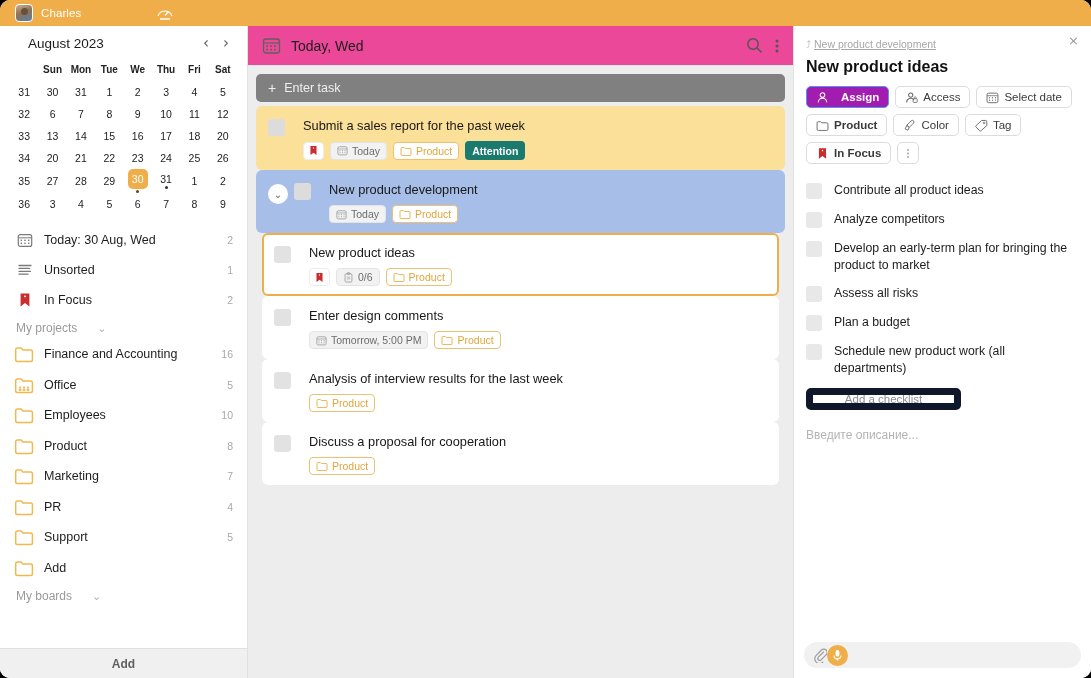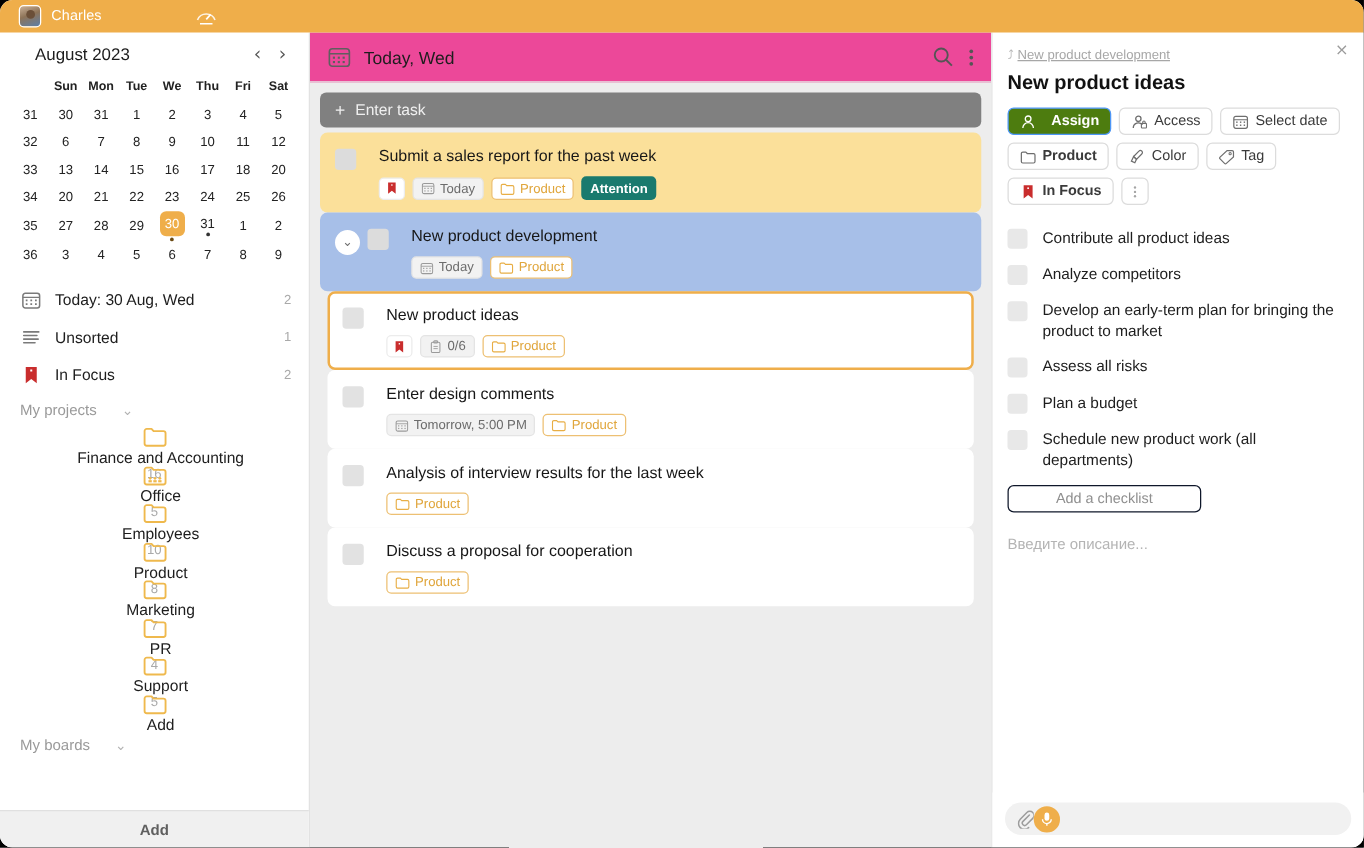--- a/index.html
+++ b/index.html
@@ -150,21 +150,20 @@
     gap: 20px;
   }
   .group-title { font-size: 12px; color: #9a9a9a; }
   .chev { color: #b0b0b0; font-size: 11px; font-family: "DejaVu Sans", sans-serif; }
 
   .proj-item {
     display: flex; align-items: center;
     height: 30.5px;
     padding: 0 14px 0 14px;
     cursor: pointer;
-    flex-direction: column;
   }
   .proj-label { font-size: 12.5px; color: #1d1d1d; margin-left: 10px; flex: 1; }
   .proj-count { font-size: 10.5px; color: #a9a9a9; }
 
   .sidebar-scroll { flex: 1; overflow: hidden; min-height: 0; }
   .sidebar-foot {
     height: 30px;
     flex: 0 0 30px;
     background: #f0f0f0;
     border-top: 1px solid #e0e0e0;
@@ -294,21 +293,21 @@
     border: 1px solid #dcdcdc;
     border-radius: 5px;
     background: #ffffff;
     padding: 0 9px;
     font-size: 11.5px;
     color: #3a3a3a;
     cursor: pointer;
     white-space: nowrap;
   }
   .pbtn.active {
-    background: #4d7c0f; border-color: #4d96f7; color: #ffffff; font-weight: bold; gap: 12px;
+    background: #a21caf; border-color: #4d96f7; color: #ffffff; font-weight: bold; gap: 12px;
   }
   .pbtn.dots { padding: 0 8px; color: #9a9a9a; }
   .pbtn.bold { font-weight: bold; }
 
   .checklist { padding: 12px 12px 0 12px; }
   .chk-item {
     display: flex; align-items: flex-start;
     margin-bottom: 12px;
     cursor: pointer;
   }
@@ -317,21 +316,21 @@
     border-radius: 3px;
     background: #e8e8e8;
     flex: 0 0 16px;
     margin-right: 12px;
     margin-top: 1px;
   }
   .chk-label { font-size: 12.3px; color: #1d1d1d; line-height: 1.35; }
   .add-checklist {
     width: 155px;
     height: 22px;
-    border: 1px solid #0f172a;
+    border: 7px solid #0f172a;
     border-radius: 5px;
     background: #ffffff;
     font-size: 11.5px;
     color: #8f8f8f;
     display: flex; align-items: center; justify-content: center;
     cursor: pointer;
     margin-top: 2px;
     text-align: center;
   }
   .desc-placeholder {

